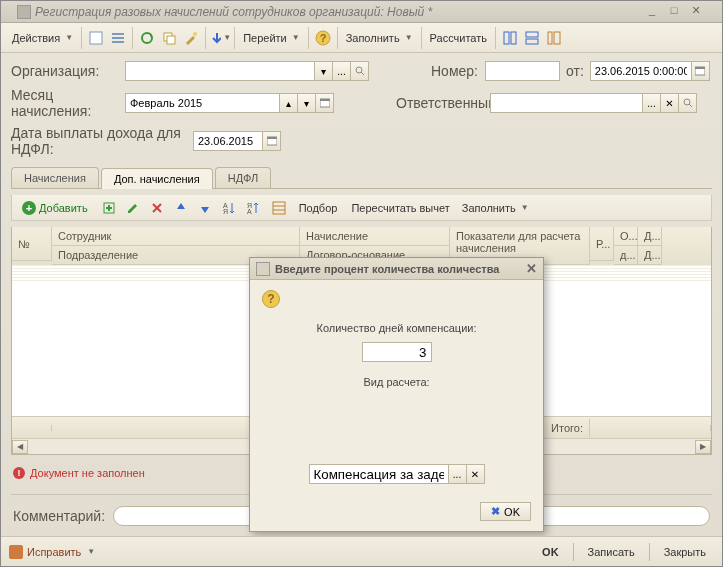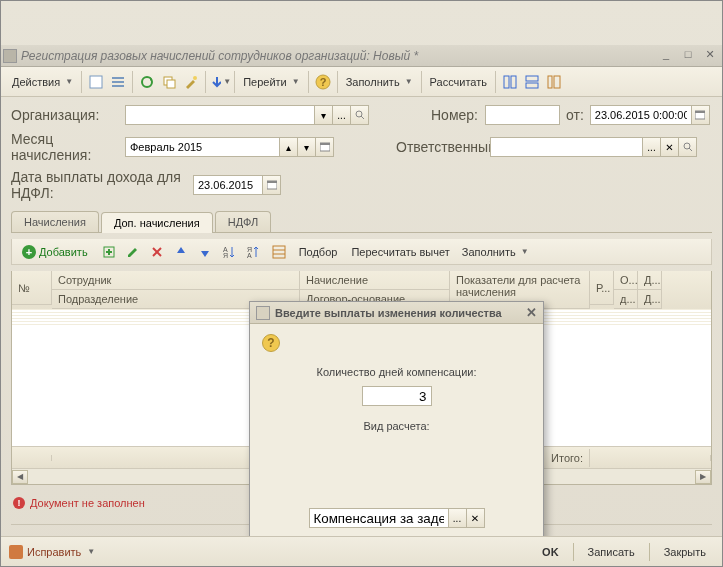--- a/index.html
+++ b/index.html
@@ -1,18 +1,18 @@
 <!DOCTYPE html>
 <html><head>
 <meta charset="utf-8">
 <style>
   * { box-sizing: border-box; }
   body { margin: 0; font-family: Arial, sans-serif; font-size: 11px; background: #f0f0f0; }
   .window { width: 723px; height: 567px; background: linear-gradient(#e8e4d8, #e2ddd0); border: 1px solid #888; display: flex; flex-direction: column; }
-  .titlebar { background: linear-gradient(#dcd8cc, #d0ccc0); height: 22px; display: flex; align-items: center; padding: 0 2px; border-bottom: 1px solid #b0ac9f; margin-top: 44px; }
+  .titlebar { background: linear-gradient(#dcd8cc, #d0ccc0); height: 22px; display: flex; align-items: center; padding: 0 16px; border-bottom: 1px solid #b0ac9f; }
   .titlebar-icon { width: 14px; height: 14px; background:#b9b5a8; border:1px solid #999; margin-right:4px; }
   .titlebar-title { flex:1; color:#777; font-size:12px; font-style: italic;}
   .winbtn { width:20px; height:16px; text-align:center; color:#666; margin-left:2px; cursor:pointer; }
   .toolbar { background: linear-gradient(#f5f1e5, #ebe6d8); height: 30px; border-bottom:1px solid #c9c3b2; display:flex; align-items:center; padding:0 6px; gap:0;}
   .toolbar .sep { width:1px; height:22px; background:#c9c3b2; margin:0 3px;}
   .txtbtn { padding:2px 5px; color:#333; cursor:pointer; display:flex; align-items:center; gap:3px;}
   .iconbtn { width:22px; height:22px; display:flex; align-items:center; justify-content:center; cursor:pointer; border-radius:3px;}
   .dropdown-arrow { font-size:8px; color:#666; margin-left:2px;}
   .content { flex:1; padding:8px 10px; display:flex; flex-direction:column; gap:6px; overflow:hidden; position:relative;}
   .row { display:flex; align-items:center; gap:6px; }
@@ -348,25 +348,29 @@
       </div>
     </div>
 
     <div class="status">
       <div class="status-icon">!</div>
       <span>Документ не заполнен</span>
     </div>
 
     <div class="divider"></div>
 
+    <div class="comment-row">
+      <span class="label">Комментарий:</span>
+      <input class="comment-input" style="">
+    </div>
 
     <div class="dialog">
       <div class="dialog-title">
         <div class="dicon"></div>
-        <span>Введите выплаты  изменения количества</span>
+        <span>Введите процент  количества количества</span>
         <span class="dclose">✕</span>
       </div>
       <div class="dialog-body">
         <div class="helpicon">?</div>
         <div class="dialog-row">
           <span class="dlabel">Количество дней компенсации:</span>
           <input class="dialog-input" value="3" style="">
         </div>
         <div class="dialog-row">
           <span class="dlabel" style="flex:0 0 80px">Вид расчета:</span>

